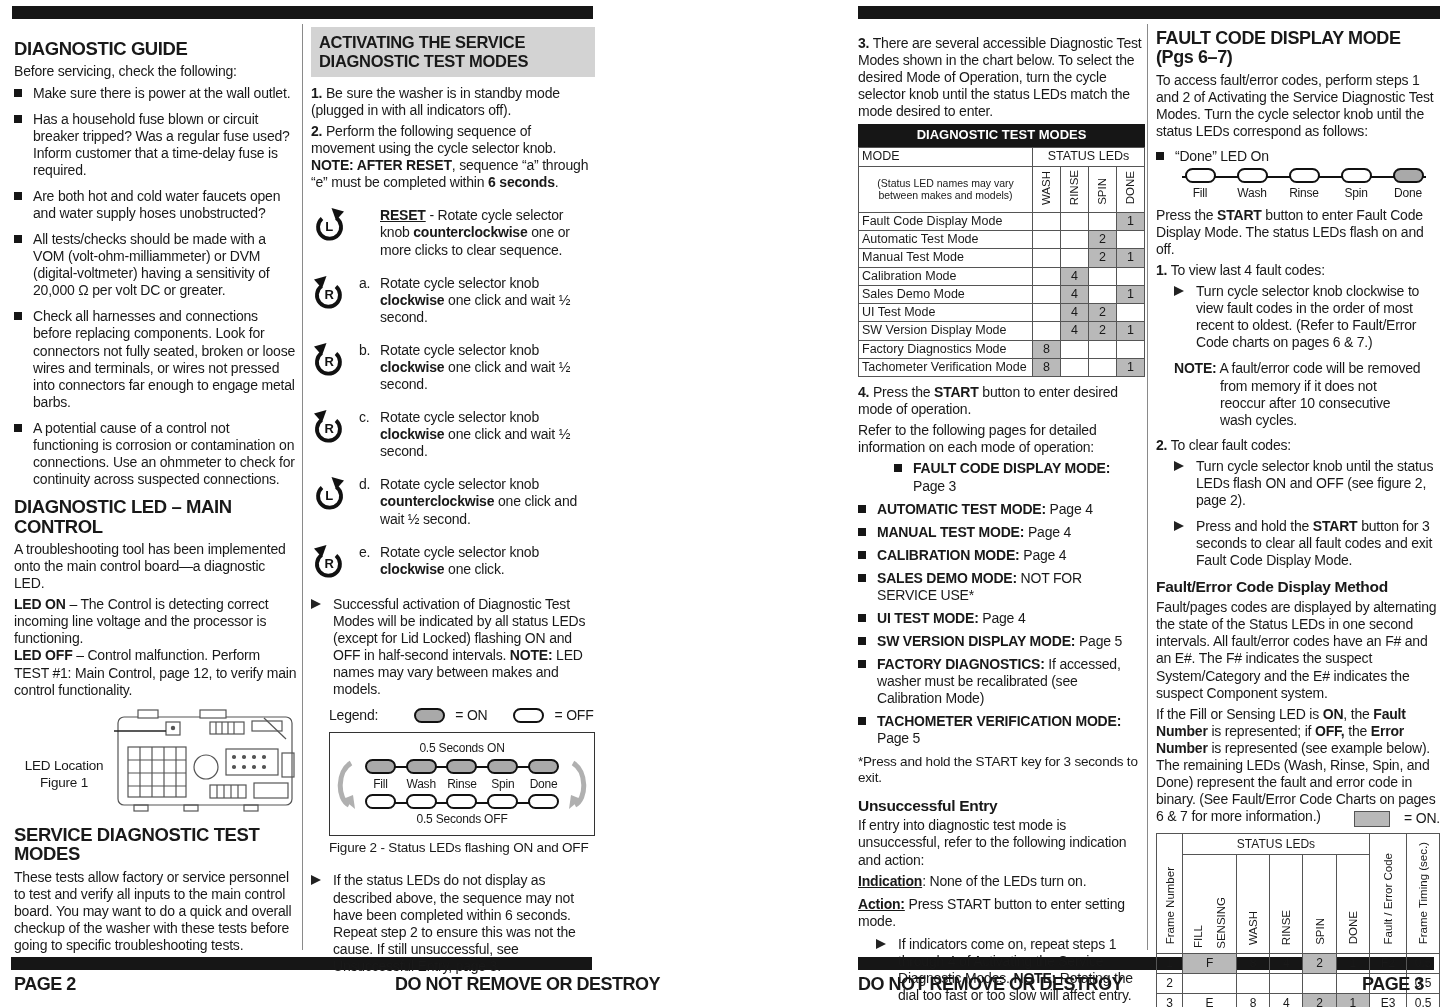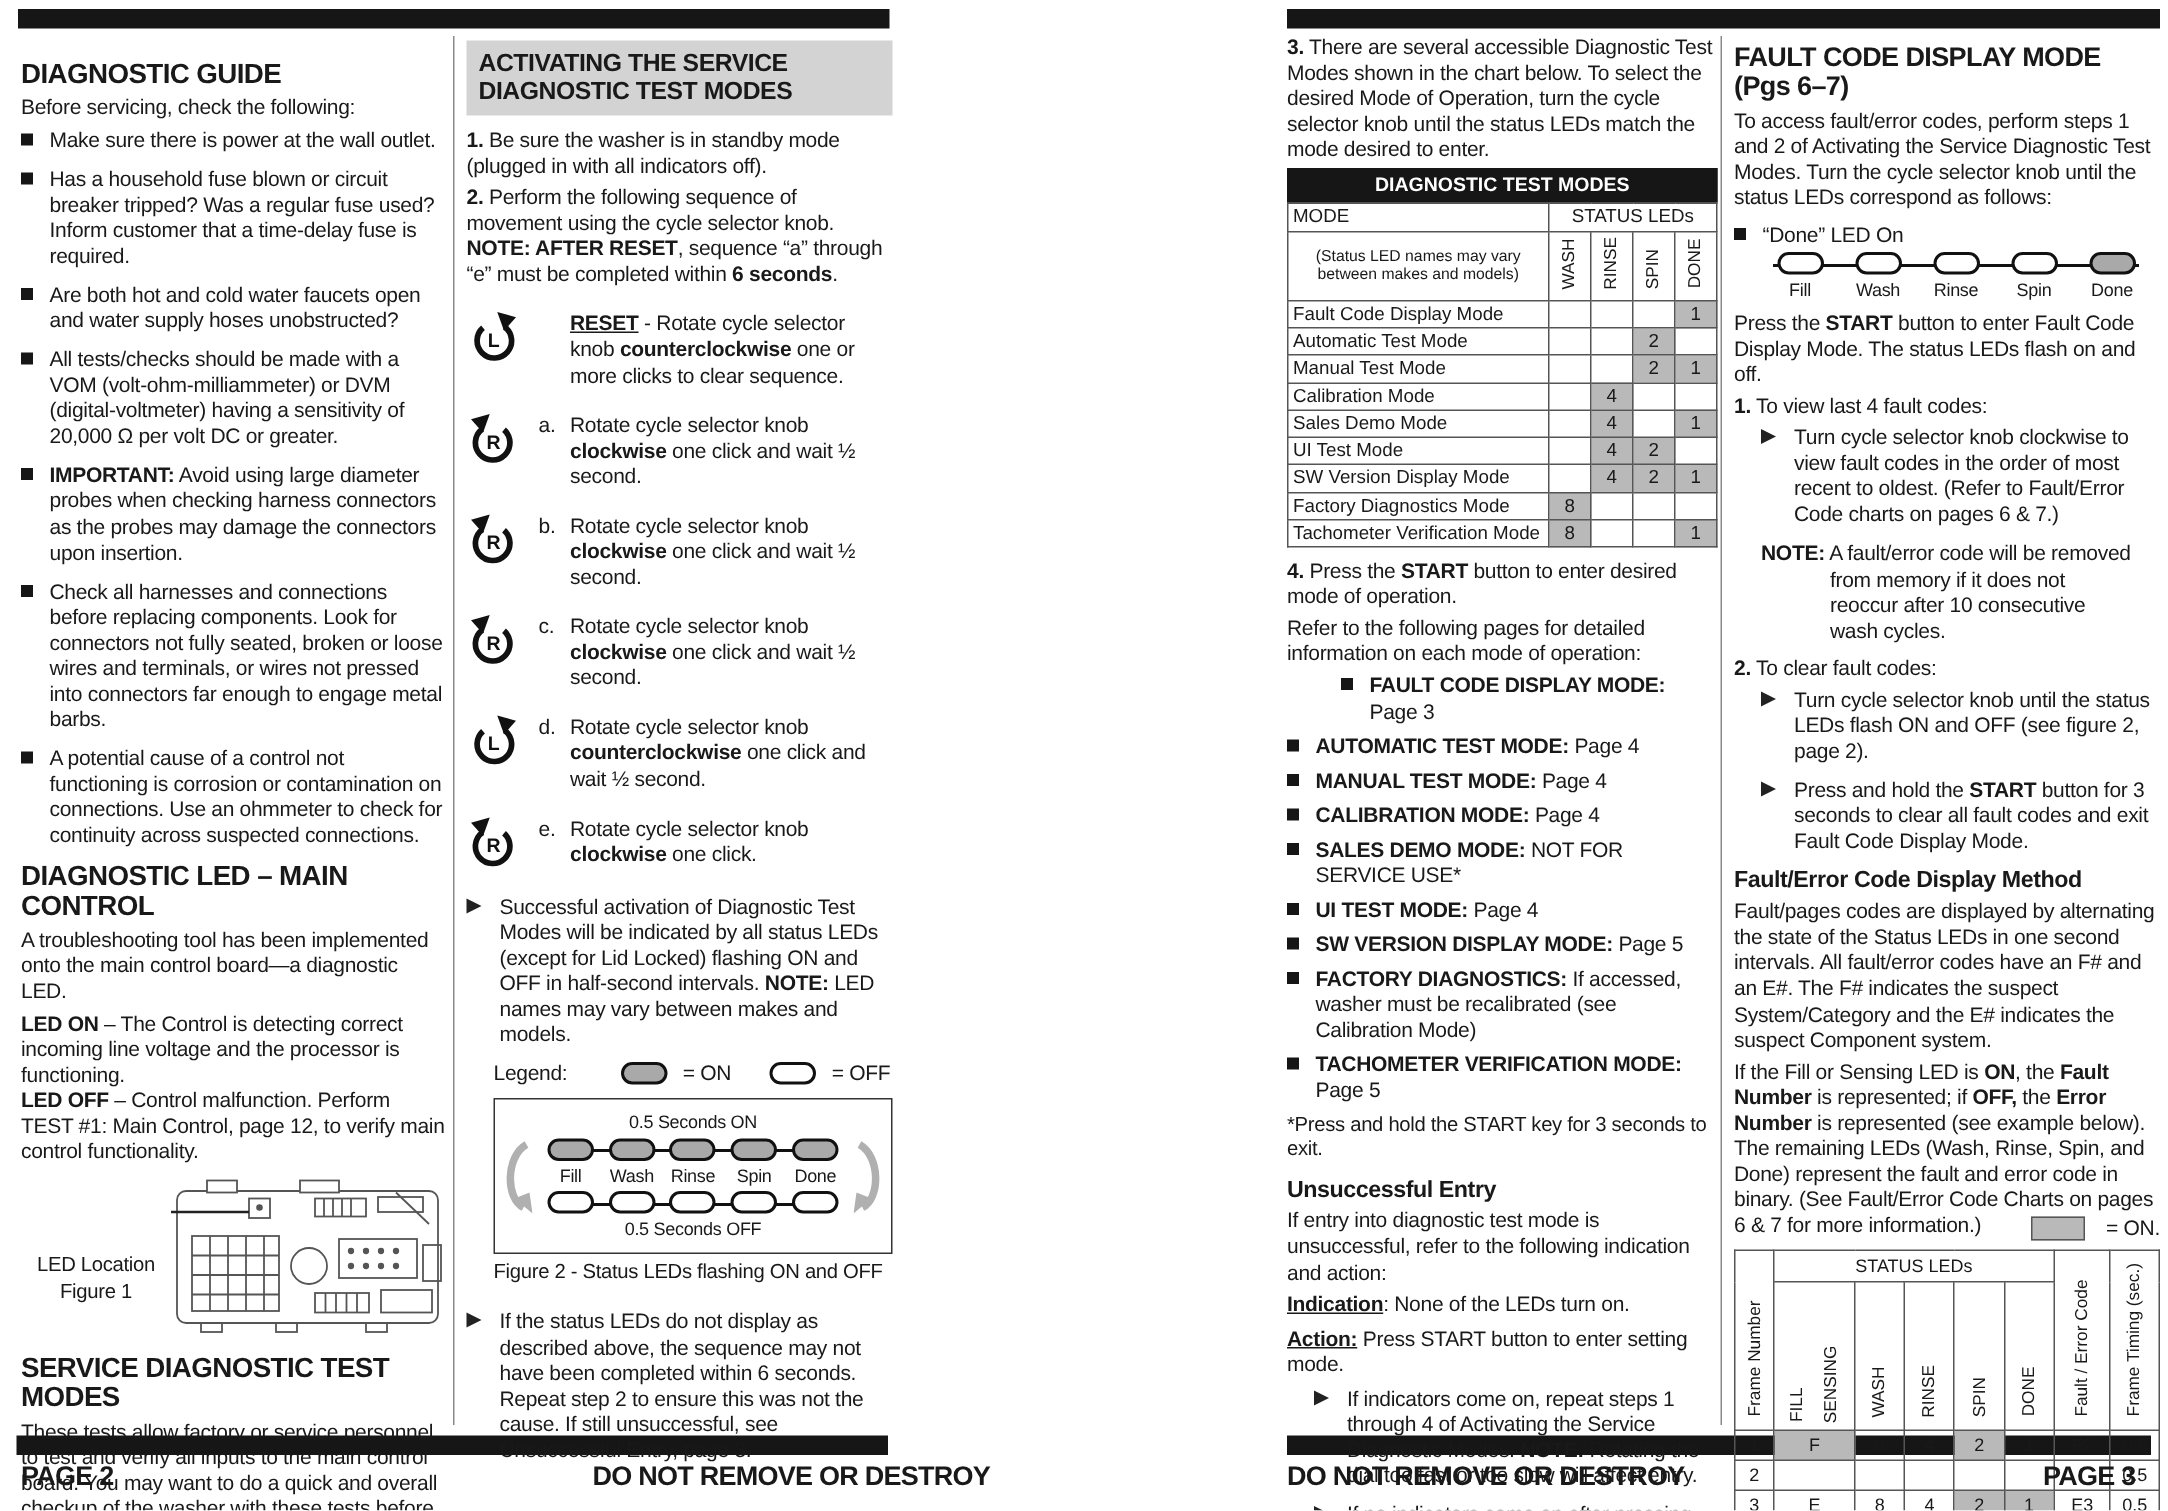--- a/index.html
+++ b/index.html
@@ -97,24 +97,20 @@
           <span class="sq"></span>
           <span class="bt">Are both hot and cold water faucets open and water supply hoses unobstructed?</span>
         </div>
 
         <div class="bullet">
           <span class="sq"></span>
           <span class="bt">All tests/checks should be made with a VOM (volt-ohm-milliammeter) or DVM (digital-voltmeter) having a sensitivity of 20,000 Ω per volt DC or greater.</span>
         </div>
 
 
-        <div class="bullet">
-          <span class="sq"></span>
-          <span class="bt"><b>IMPORTANT:</b> Avoid using large diameter probes when checking harness connectors as the probes may damage the connectors upon insertion.</span>
-        </div>
 
         <div class="bullet">
           <span class="sq"></span>
           <span class="bt">Check all harnesses and connections before replacing components. Look for connectors not fully seated, broken or loose wires and terminals, or wires not pressed into connectors far enough to engage metal barbs.</span>
         </div>
 
         <div class="bullet">
           <span class="sq"></span>
           <span class="bt">A potential cause of a control not functioning is corrosion or contamination on connections. Use an ohmmeter to check for continuity across suspected connections.</span>
         </div>
@@ -347,21 +343,21 @@
     </div>
     <div class="figcap" style="margin-left:18px;">Figure 2 - Status LEDs flashing ON and OFF</div>
 
     <div class="arrowitem" style="margin-top:16px;">
       <span class="tri"></span>
       <span>If the status LEDs do not display as described above, the sequence may not have been completed within 6 seconds. Repeat step 2 to ensure this was not the cause. If still unsuccessful, see Unsuccessful Entry, page 3.</span>
     </div>
   </div>
 
   <div class="col" style="left:858px;width:287px;">
-    <div class="p" style="margin-top:4px;"><b>3.</b>  There are several accessible Diagnostic Test Modes shown in the chart below. To select the desired Mode of Operation, turn the cycle selector knob until the status LEDs match the mode desired to enter.</div>
+    <div class="p" style="margin-top:16px;"><b>3.</b>  There are several accessible Diagnostic Test Modes shown in the chart below. To select the desired Mode of Operation, turn the cycle selector knob until the status LEDs match the mode desired to enter.</div>
     <div id="modes-table-host">
         <div class="tmtitle">DIAGNOSTIC TEST MODES</div>
         <table class="tm">
           <tbody>
             <tr>
               <td>MODE</td>
               <td colspan="4" class="statush">STATUS LEDs</td>
             </tr>
             <tr>
               <td class="note">(Status LED names may vary between makes and models)</td>

